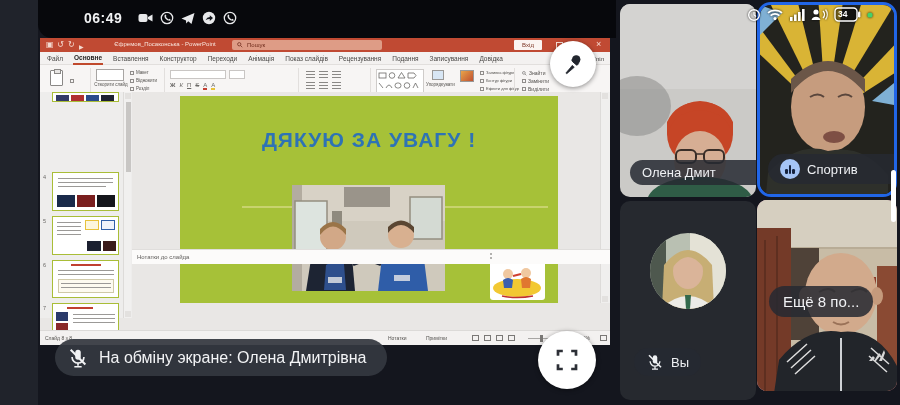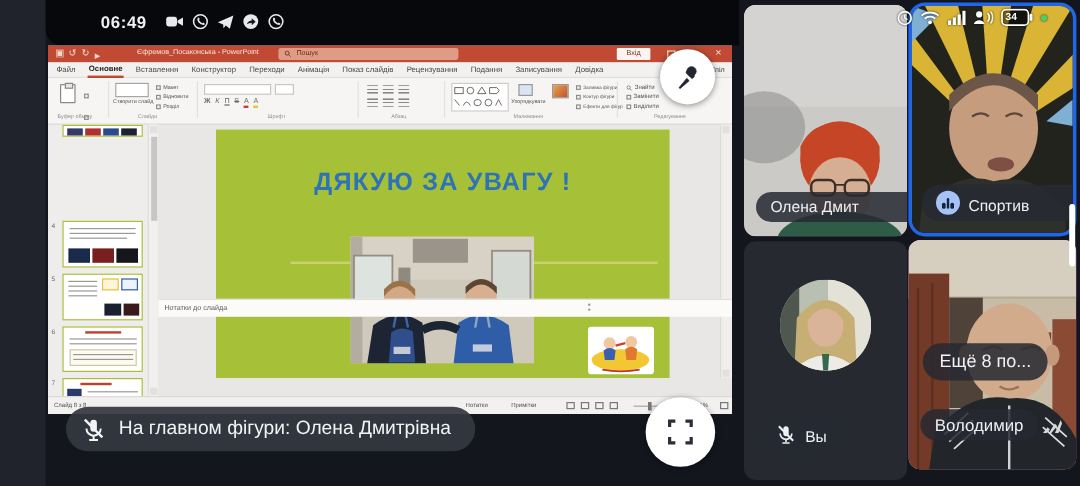--- a/index.html
+++ b/index.html
@@ -53,21 +53,21 @@
   .paste-ic:before { content:""; position:absolute; left:3px; top:-2px; width:5px; height:3px;
                      border:1px solid #8a8886; background:#e8e6e4; }
   .fontbox { position:absolute; border:1px solid #c9c6c4; background:#fff; height:9px; }
   .fletters { position:absolute; top:17px; font-size:6px; color:#6a6866; display:flex; gap:4px; }
   .fletters .ul { text-decoration:underline; }
   .fletters .st { text-decoration:line-through; }
   .a-red { border-bottom:2px solid #c43e31; }
   .a-yel { border-bottom:2px solid #e8c23a; }
   .shapes-box { position:absolute; left:336px; top:4px; width:48px; height:24px; border:1px solid #cfccca; background:#fff; }
 
-  #ppt-body { left:0; top:66px; width:570px; height:226px; }
+  #ppt-body { left:0; top:54px; width:570px; height:226px; }
   #thumb-panel { left:0; top:0; width:92px; height:226px; background:#eeedec; }
   .thumb-num { position:absolute; left:3px; font-size:5.5px; color:#6a6866; }
   .thumb-box { position:absolute; left:12px; width:67px; background:#fff; border:1px solid #a9bd37; overflow:hidden; }
   .tline { position:absolute; background:#9b9997; height:1px; }
   .tband { position:absolute; }
   #panel-scroll { left:83px; top:0; width:8px; height:226px; background:#f1f0ef; border-left:1px solid #dddbd9; }
   .scr-arrow { position:absolute; left:1px; width:6px; height:6px; background:#e3e1df; }
   #panel-scroll .thumb { position:absolute; left:1.5px; top:10px; width:5px; height:70px; background:#c8c6c4; }
 
   #canvas { left:92px; top:0; width:478px; height:211px; background:#e9e7e5; }
@@ -99,21 +99,21 @@
   #banner-text { color:#f2f3f5; font-size:16px; }
   #fs-btn { left:538px; top:331px; width:58px; height:58px; border-radius:50%; background:#fff;
             display:flex; align-items:center; justify-content:center; box-shadow:0 1px 5px rgba(0,0,0,.4); z-index:26; }
 
   
   .tile { position:absolute; border-radius:10px; overflow:hidden; background:#26292f; }
   #tile-1 { left:620px; top:4px; width:136px; height:193px; }
   #tile-2 { left:757px; top:2px; width:140px; height:195px; border:3px solid #2166e8; border-radius:14px; background:#1c1c18; }
   #tile-3 { left:620px; top:201px; width:136px; height:199px; }
   #tile-4 { left:757px; top:200px; width:140px; height:191px; background:#701a75; }
-  .npill { position:absolute; display:flex; align-items:flex-end; gap:7px; background:rgba(38,41,49,.85);
+  .npill { position:absolute; display:flex; align-items:center; gap:7px; background:rgba(38,41,49,.85);
            border-radius:17px; color:#eef0f3; padding:5px 12px; font-size:13px; white-space:nowrap; }
   #avatar-you { position:absolute; left:30px; top:32px; width:76px; height:76px; border-radius:50%; overflow:hidden; }
   #more-pill { position:absolute; left:12px; top:86px; padding:7px 14px; background:rgba(38,41,49,.85);
                border-radius:18px; color:#f0f1f4; font-size:15px; white-space:nowrap; }
   .spk-ic { width:20px; height:20px; border-radius:50%; background:#a5c4f5; position:relative; flex:none; }
   .spk-ic i { position:absolute; bottom:5px; width:2.6px; border-radius:1.3px; background:#16233e; }
   #v-scroll { left:891px; top:170px; width:5px; height:52px; background:#fff; border-radius:2.5px; z-index:40; }
 </style>
 </head>
 <body>
@@ -459,21 +459,21 @@
     </svg>
   </div>
 
   <div id="banner" class="abs">
     <svg width="22" height="22" viewBox="0 0 24 24">
       <rect x="9" y="3" width="6" height="11" rx="3" fill="#f2f3f5"></rect>
       <path d="M5.5,11 a6.5,6.5 0 0 0 13,0" stroke="#f2f3f5" stroke-width="1.8" fill="none"></path>
       <path d="M12,17.5 V20.5 M8,21.5 H16" stroke="#f2f3f5" stroke-width="1.8"></path>
       <path d="M4,3 L20,19" stroke="#f2f3f5" stroke-width="2.2"></path>
     </svg>
-    <span id="banner-text">На главном фігури: Олена Дмитрівна</span>
+    <span id="banner-text">На обміну экране: Олена Дмитрівна</span>
   </div>
 
   <div id="fs-btn" class="abs">
     <svg width="24" height="24" viewBox="0 0 40 40">
       <g stroke="#2c2f36" stroke-width="4.5" fill="none">
         <path d="M5,13 V5 H13"></path>
           <path d="M27,5 H35 V13"></path>
           <path d="M35,27 V35 H27"></path>
           <path d="M13,35 H5 V27"></path>
       </g>
@@ -566,23 +566,20 @@
       <path d="M62,92 q10,-6 16,0 M94,92 q10,-6 16,0" stroke="#8a6a50" stroke-width="2" fill="none"></path>
       <path d="M76,122 q8,5 16,0" stroke="#9a7258" stroke-width="2" fill="none"></path>
       <path d="M16,200 L22,160 Q50,126 84,132 Q120,128 140,166 L140,200 Z" fill="#22252a"></path>
       <path d="M84,138 V200" stroke="#cfd2d6" stroke-width="2"></path>
       <path d="M30,162 l20,-18 M34,168 l20,-18 M38,174 l20,-18" stroke="#dcdcdc" stroke-width="1.5"></path>
       <path d="M132,164 l-18,-16 M130,172 l-18,-16" stroke="#dcdcdc" stroke-width="1.5"></path>
     </svg>
     <span id="more-pill">
       <span>Ещё 8 по...</span>
     </span>
-    <span class="npill" style="left:10px;bottom:24px;font-size:14px">
-      <span>Володимир</span>
-    </span>
     <svg class="abs" style="left:112px;bottom:30px" width="16" height="12" viewBox="0 0 16 12">
       <g fill="#d8d8d8">
           <path d="M0,12 L4,7 6,9 3,12 Z"></path>
           <path d="M5,12 L10,4 12,6 7,12 Z"></path>
           <path d="M10,12 L15,1 16,4 13,12 Z"></path>
         </g>
     </svg>
   </div>
 
   <div id="v-scroll" class="abs"></div>

